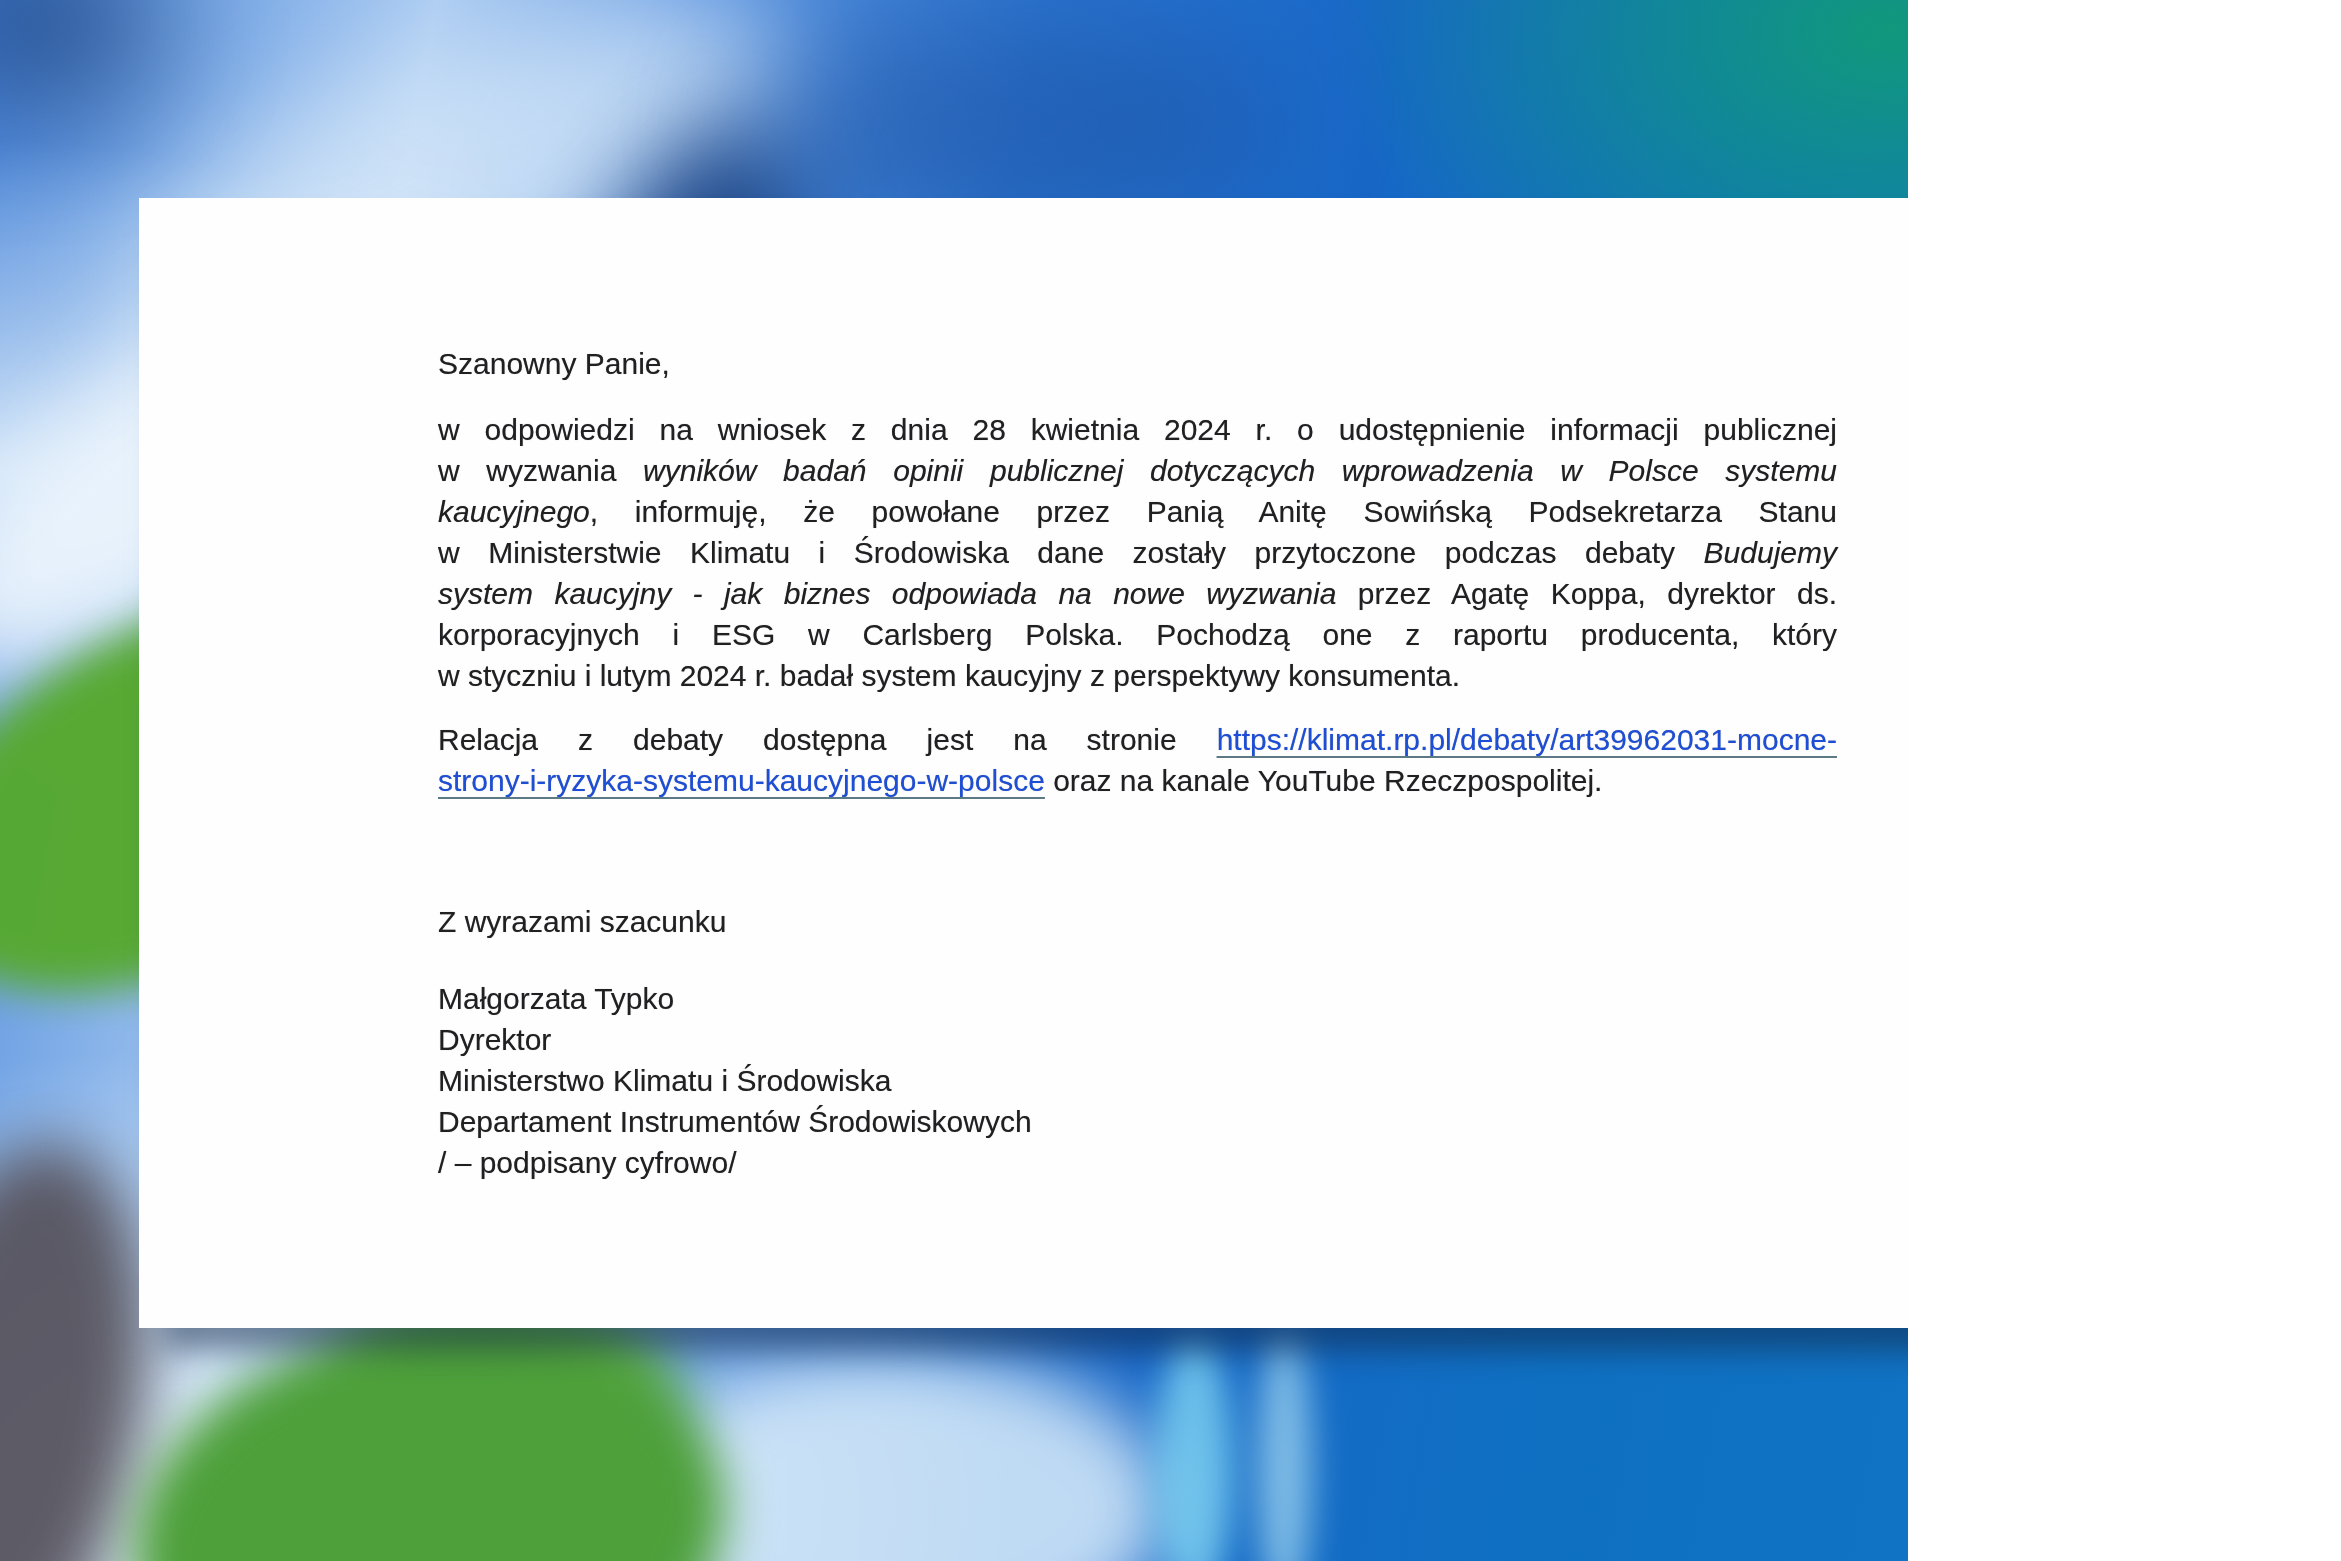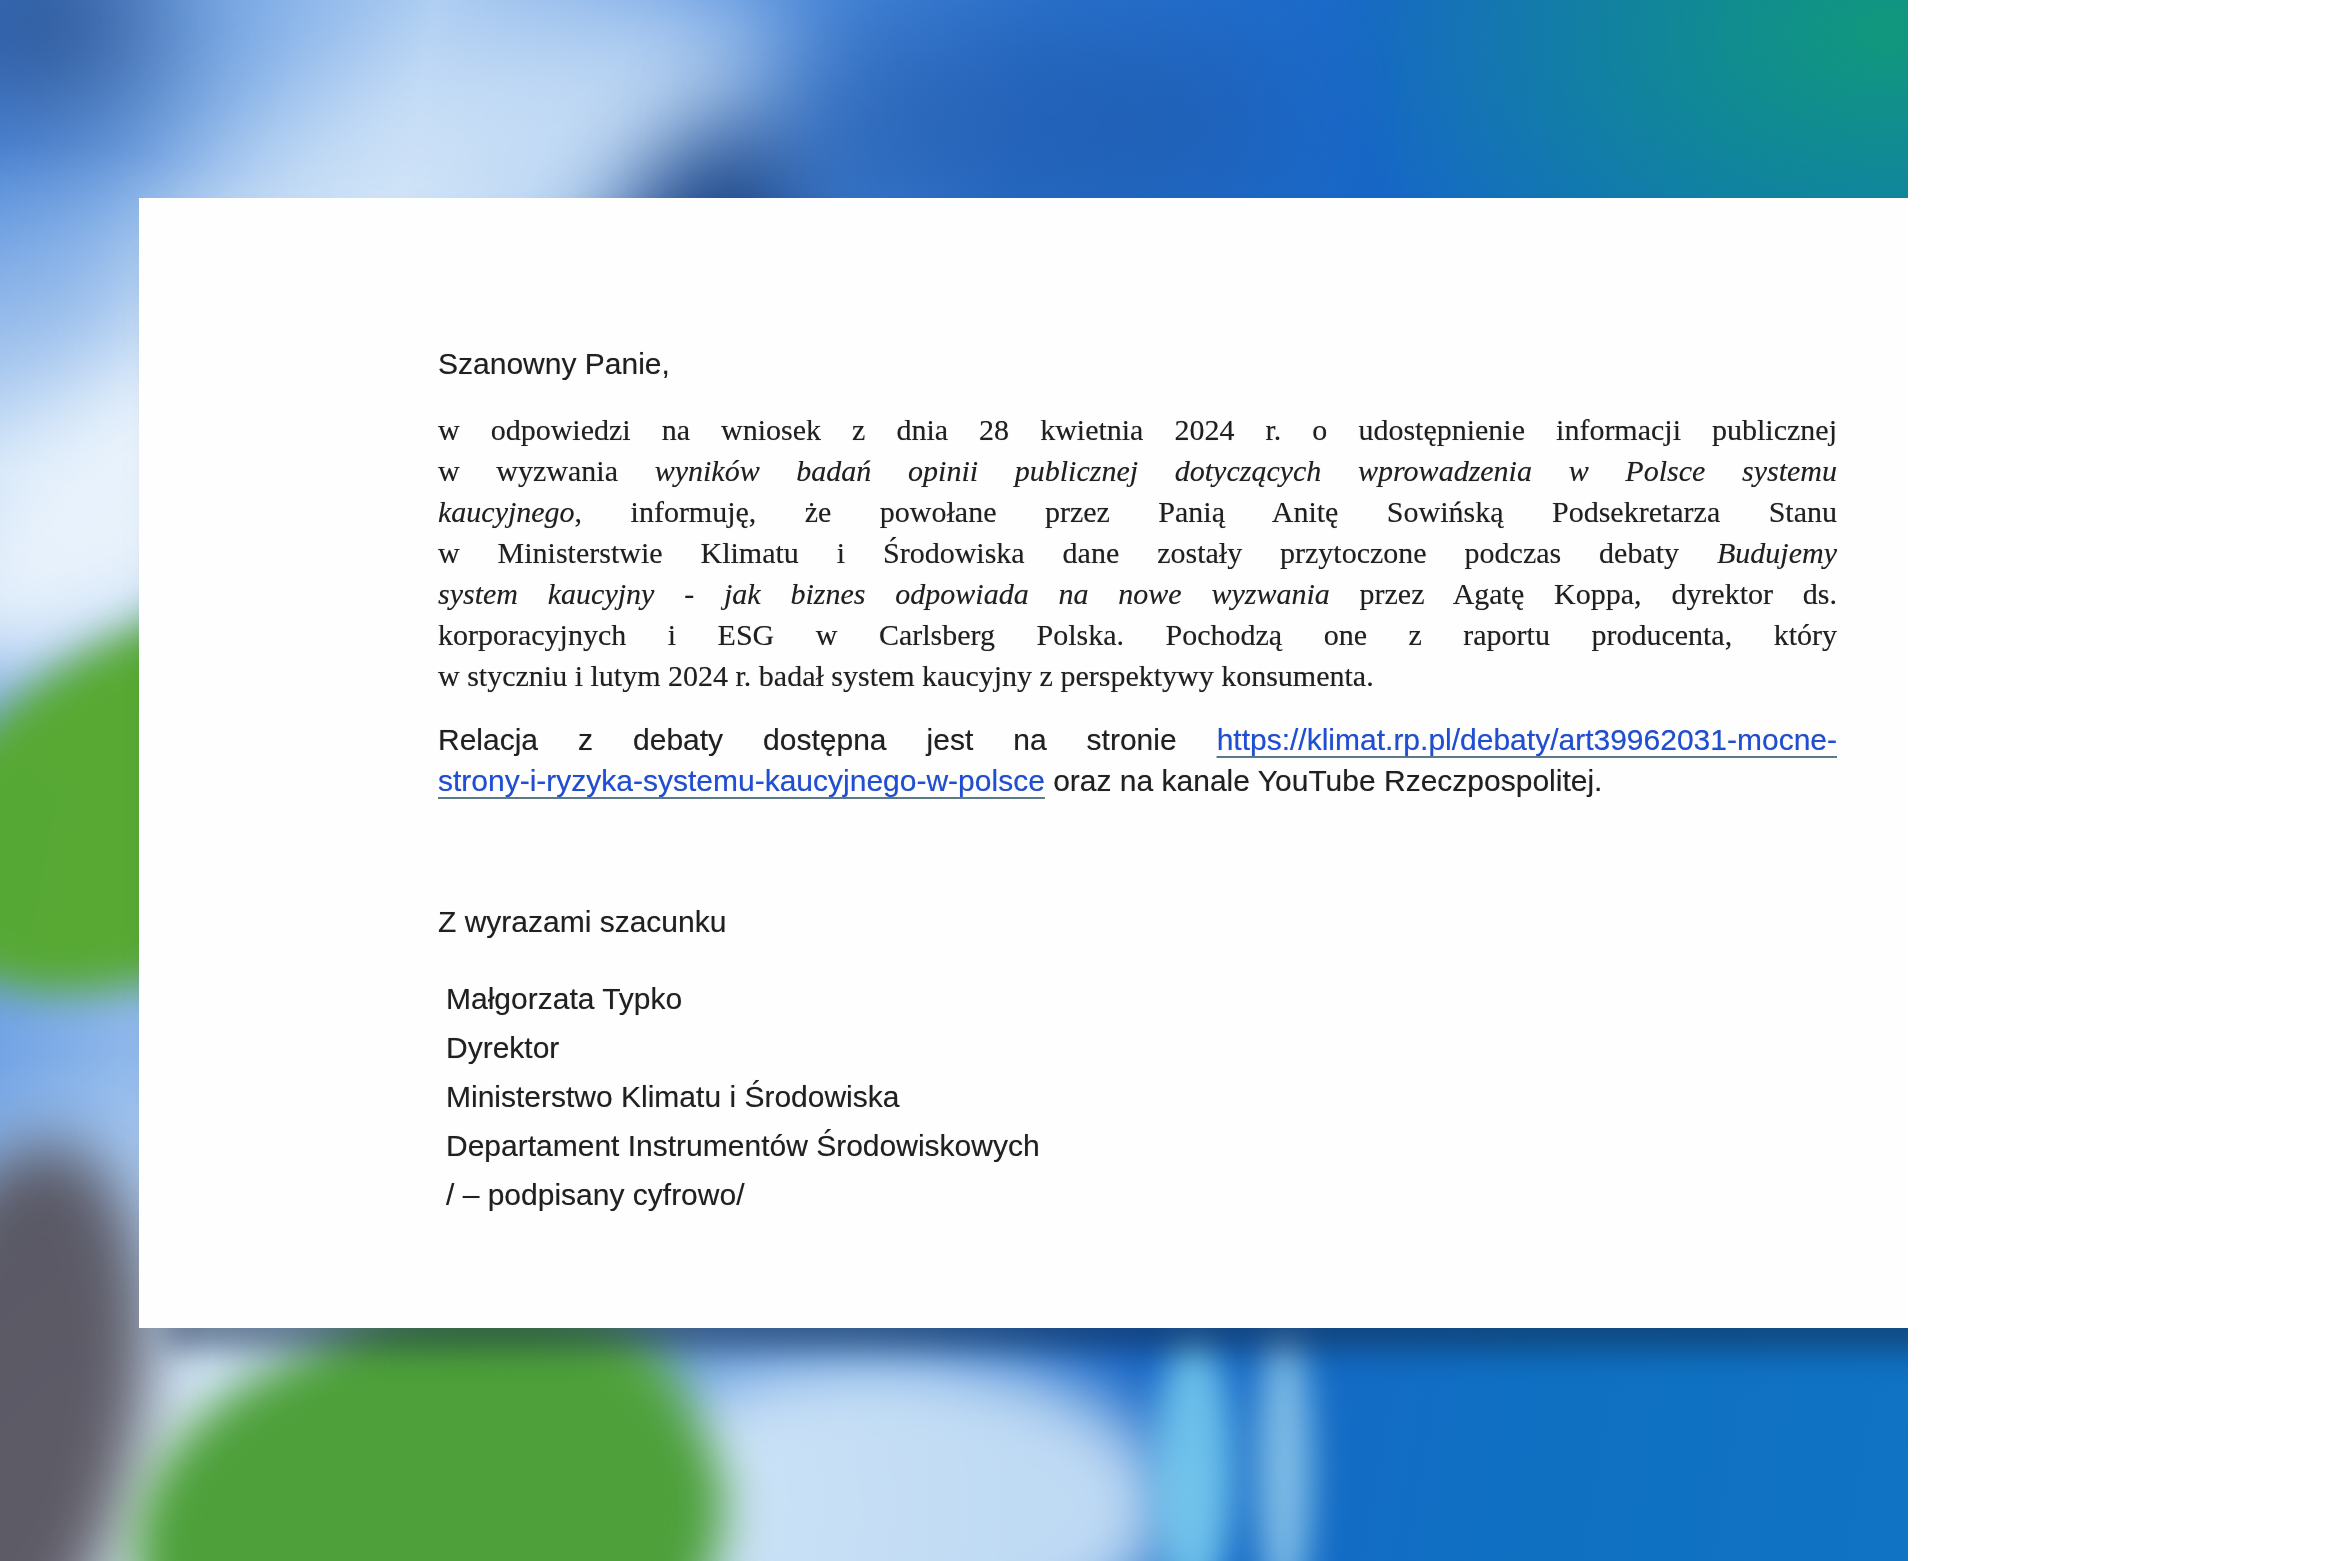--- a/index.html
+++ b/index.html
@@ -32,34 +32,34 @@
     background:#fefefe;
     box-shadow:22px 26.5px 28px -3.1px rgba(15,35,65,.5);
   }
   .letter{
     position:absolute;left:299px;top:145px;width:1399px;
     font-family:"Liberation Sans","DejaVu Sans",sans-serif;
     font-size:30px;line-height:41px;color:#202022;
     text-shadow:0 0 0.8px rgba(32,32,34,.45);
   }
   .greeting{margin:0 0 25px 0;}
-  .para-1{margin:0 0 23.4px 0;font-family:Liberation Serif, serif;}
+  .para-1{margin:0 0 23.4px 0;}
   .para-2{margin:0 0 100px 0;}
   .closing{margin:0 0 36px 0;}
   .line{text-align:justify;text-justify:inter-word;}
   .line.just{text-align-last:justify;}
   .it{font-style:italic;}
   .lnk{
     color:#1d4ed8;
     text-decoration:underline;
     text-decoration-color:rgba(71,112,126,.75);
     text-decoration-thickness:2.3px;
     text-underline-offset:5.5px;
   }
-  .sig div{margin:8px;}
+  .sig div{margin:0;}
 </style>
 </head>
 <body>
 
 <div class="scene">
 
   <div class="shape cloud-top-left"></div>
   <div class="shape cloud-mid-left"></div>
   <div class="shape dark-corner"></div>
   <div class="shape dark-smudge-top"></div>

